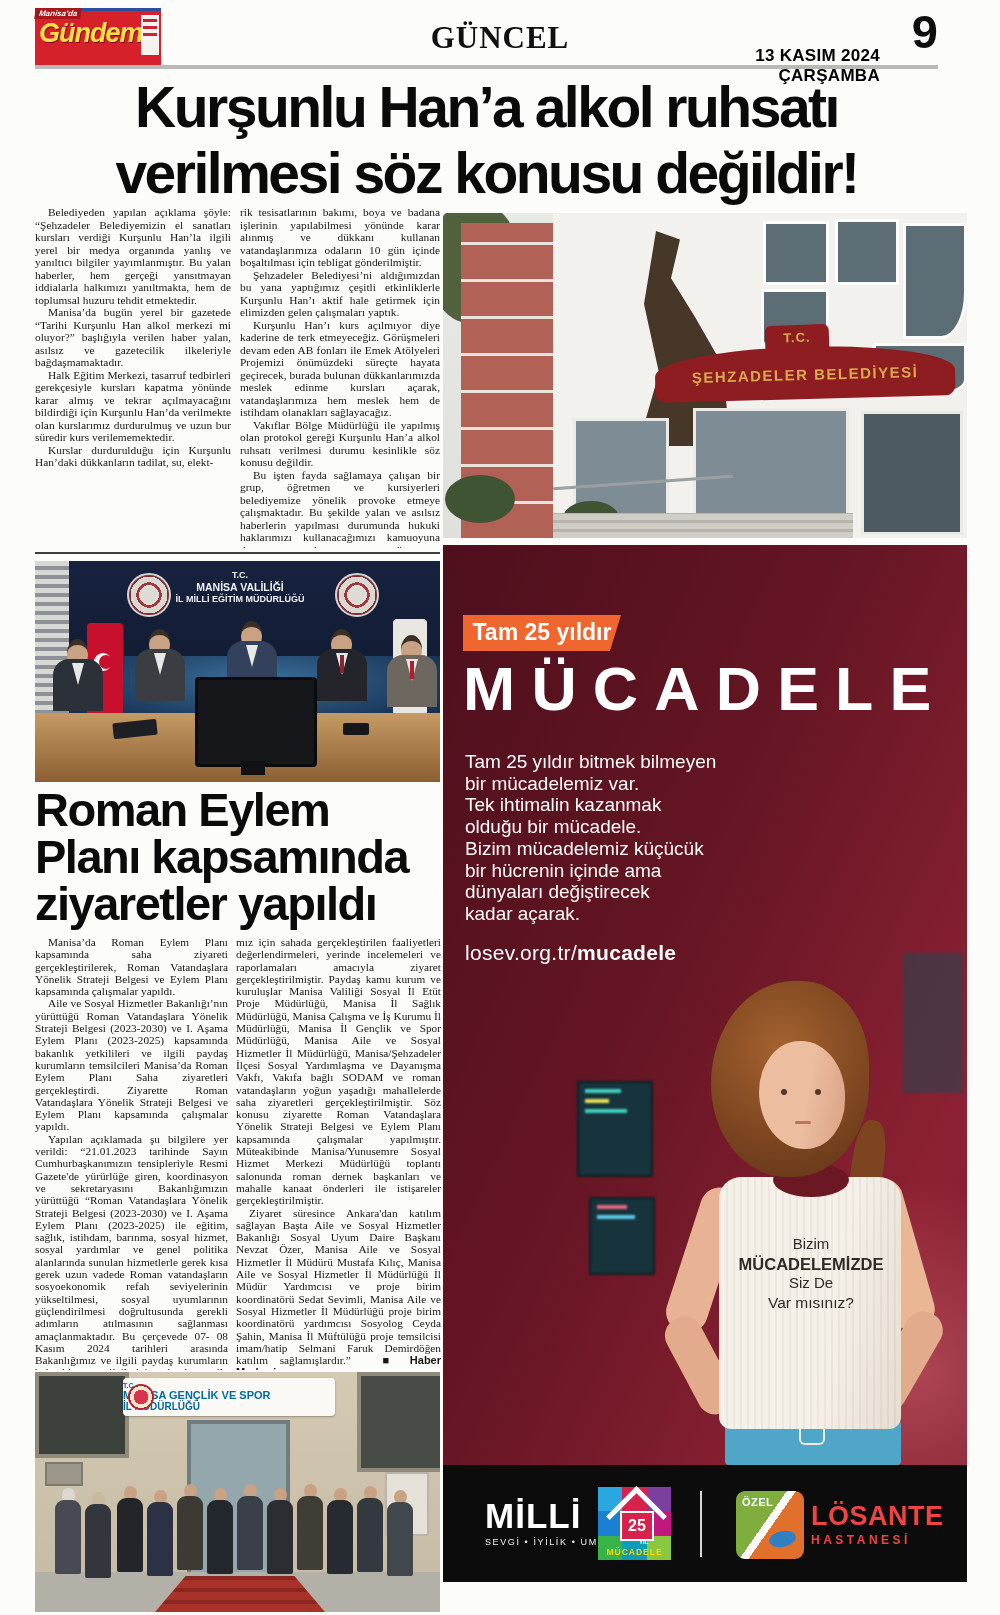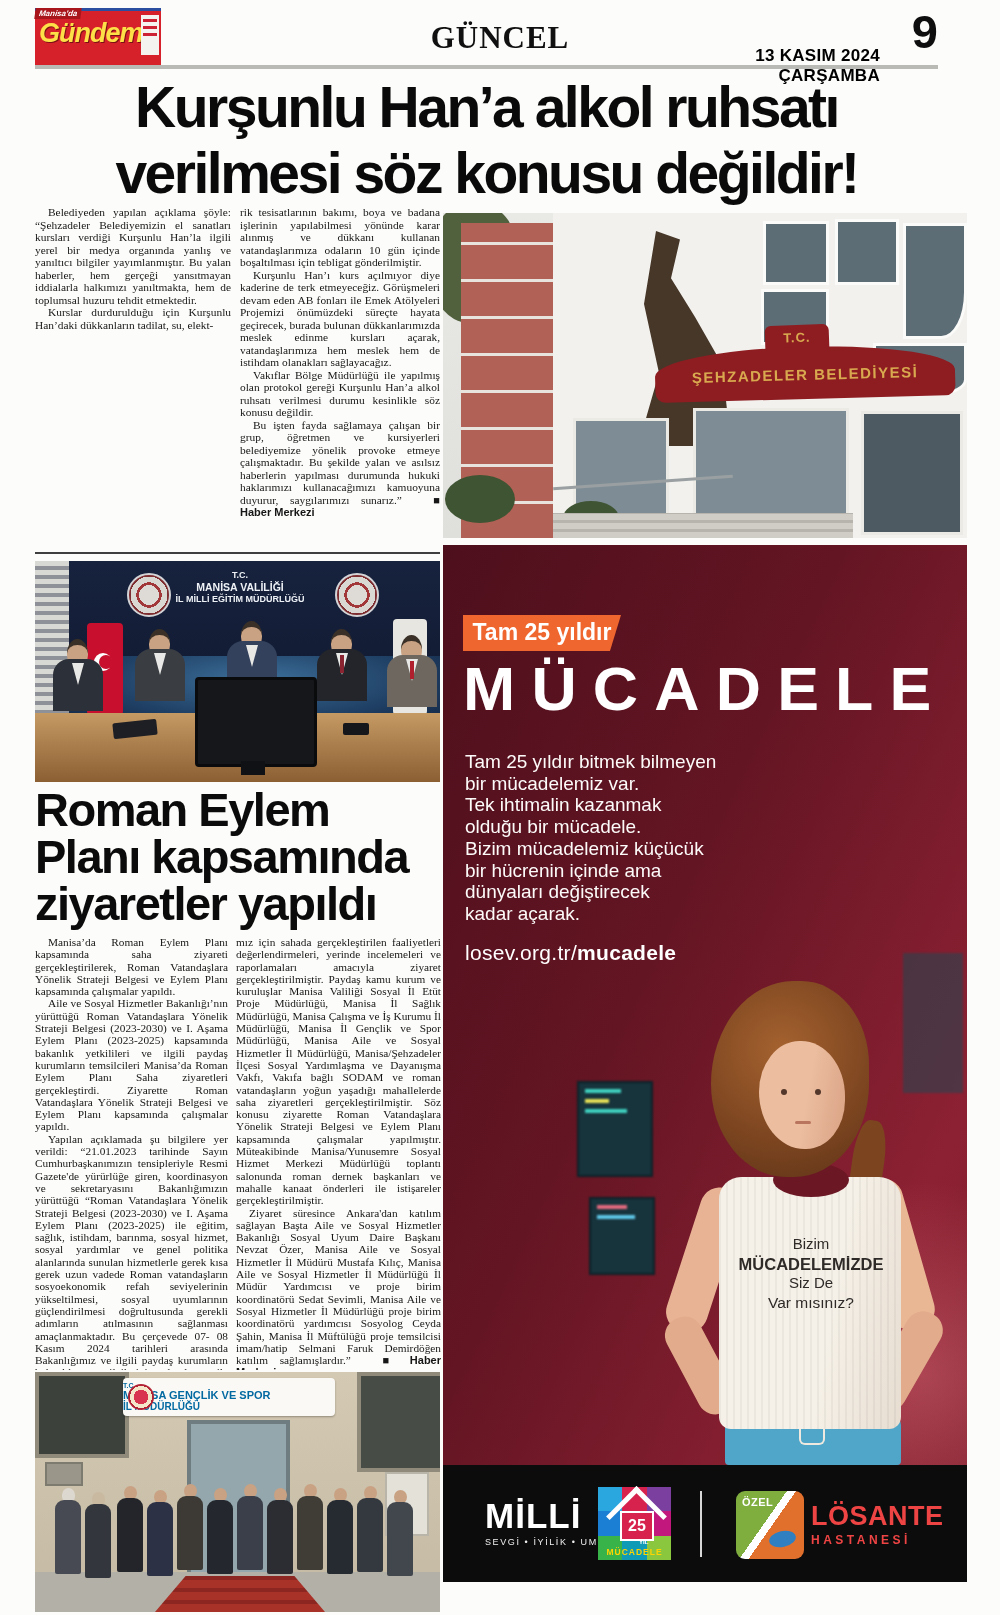--- a/index.html
+++ b/index.html
@@ -127,24 +127,27 @@
 <div class="abs page-num">9</div>
 <div class="abs header-rule"></div>
 
 <div class="abs h1">
   <div>Kurşunlu Han’a alkol ruhsatı</div>
   <div>verilmesi söz konusu değildir!</div>
 </div>
 
 <div class="col a1" style="left:35px;width:196px;">
   <p>Belediyeden yapılan açıklama şöyle: “Şehzadeler Belediyemizin el sanatları kursları verdiği Kurşunlu Han’la ilgili yerel bir medya organında yanlış ve yanıltıcı bilgiler yayımlanmıştır. Bu yalan haberler, hem gerçeği yansıtmayan iddialarla halkımızı yanıltmakta, hem de toplumsal huzuru tehdit etmektedir.</p>
+  <p>Manisa’da bugün yerel bir gazetede “Tarihi Kurşunlu Han alkol merkezi mi oluyor?” başlığıyla verilen haber yalan, asılsız ve gazetecilik ilkeleriyle bağdaşmamaktadır.</p>
+  <p>Halk Eğitim Merkezi, tasarruf tedbirleri gerekçesiyle kursları kapatma yönünde karar almış ve tekrar açılmayacağını bildirdiği için Kurşunlu Han’da verilmekte olan kurslarımız durdurulmuş ve uzun bur süredir kurs verilememektedir.</p>
   <p>Kurslar durdurulduğu için Kurşunlu Han’daki dükkanların tadilat, su, elekt-</p>
 </div>
 <div class="col a1" style="left:240px;width:200px;">
   <p class="noind">rik tesisatlarının bakımı, boya ve badana işlerinin yapılabilmesi yönünde karar alınmış ve dükkanı kullanan vatandaşlarımıza odaların 10 gün içinde boşaltılması için tebligat gönderilmiştir.</p>
+  <p>Şehzadeler Belediyesi’ni aldığımızdan bu yana yaptığımız çeşitli etkinliklerle Kurşunlu Han’ı aktif hale getirmek için elimizden gelen çalışmaları yaptık.</p>
   <p>Kurşunlu Han’ı kurs açılmıyor diye kaderine de terk etmeyeceğiz. Görüşmeleri devam eden AB fonları ile Emek Atölyeleri Projemizi önümüzdeki süreçte hayata geçirecek, burada bulunan dükkanlarımızda meslek edinme kursları açarak, vatandaşlarımıza hem meslek hem de istihdam olanakları sağlayacağız.</p>
   <p>Vakıflar Bölge Müdürlüğü ile yapılmış olan protokol gereği Kurşunlu Han’a alkol ruhsatı verilmesi durumu kesinlikle söz konusu değildir.</p>
   <p><span>Bu işten fayda sağlamaya çalışan bir grup, öğretmen ve kursiyerleri belediyemize yönelik provoke etmeye çalışmaktadır. Bu şekilde yalan ve asılsız haberlerin yapılması durumunda hukuki haklarımızı kullanacağımızı kamuoyuna duyurur, saygılarımızı sunarız.”</span> <b class="byline">■ Haber Merkezi</b></p>
 </div>
 
 <div class="abs ph1">
   <div class="abs wall"></div>
   <div class="abs tree"></div>
   <div class="abs tower"></div>
   <div class="abs relief"></div>

